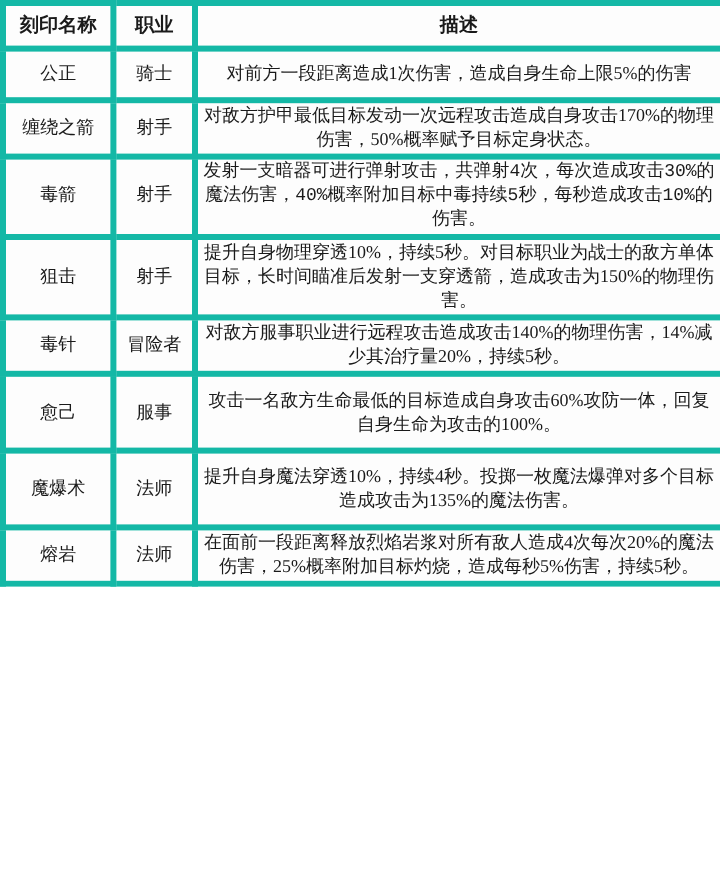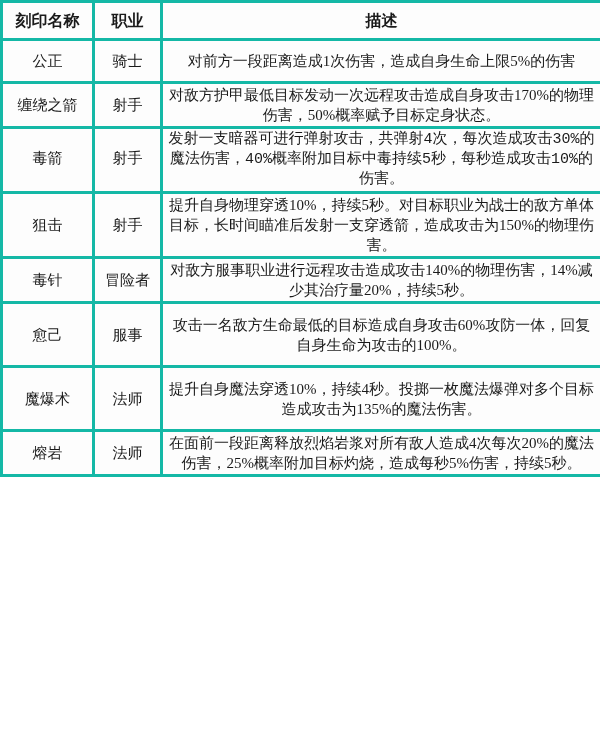--- a/index.html
+++ b/index.html
@@ -12,21 +12,21 @@
     width: 600px;
     border-collapse: collapse;
     table-layout: fixed;
     background: #fdfdfd;
     color: #1a1a1a;
   }
   col.c-name { width: 92px; }
   col.c-job  { width: 68px; }
   col.c-desc { width: 440px; }
   th, td {
-    border: 3px solid #14b8a6;
+    border: 5px solid #14b8a6;
     text-align: center;
     vertical-align: middle;
     padding: 1px 3px;
     font-size: 15px;
     line-height: 20px;
     word-break: break-all;
     overflow: hidden;
   }
   thead tr { height: 38px; }
   th { font-size: 16px; font-weight: bold; }

